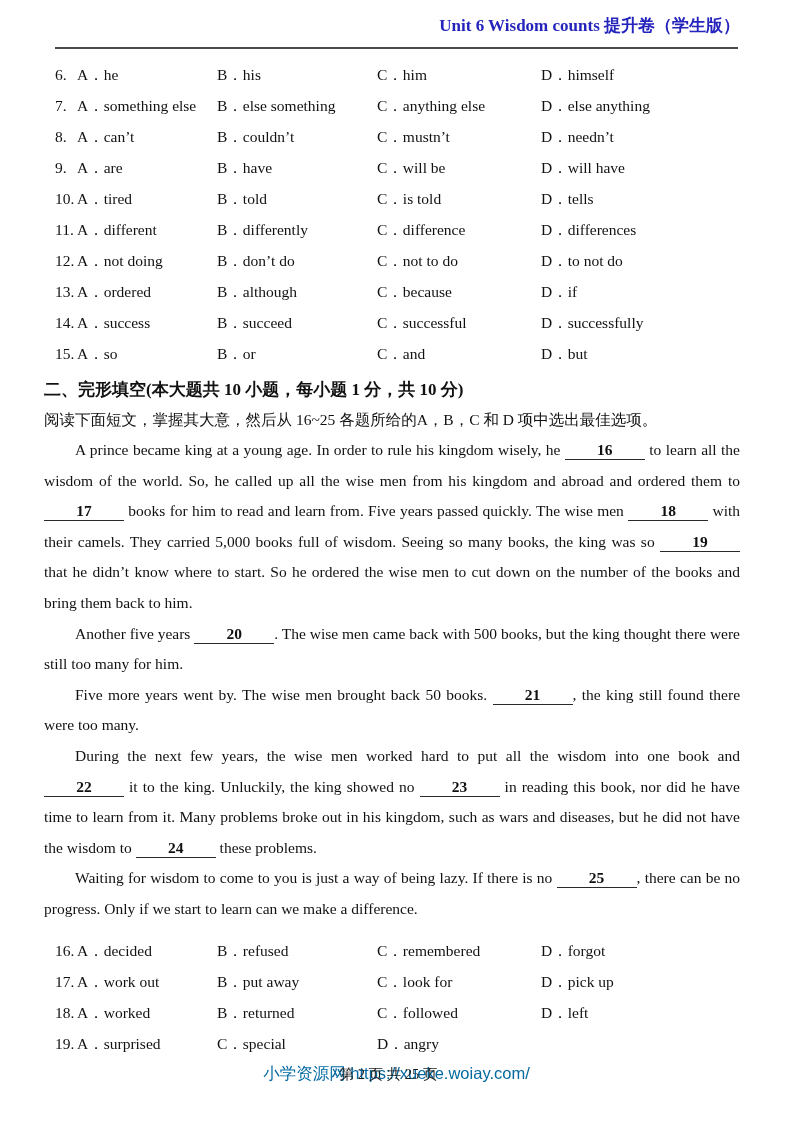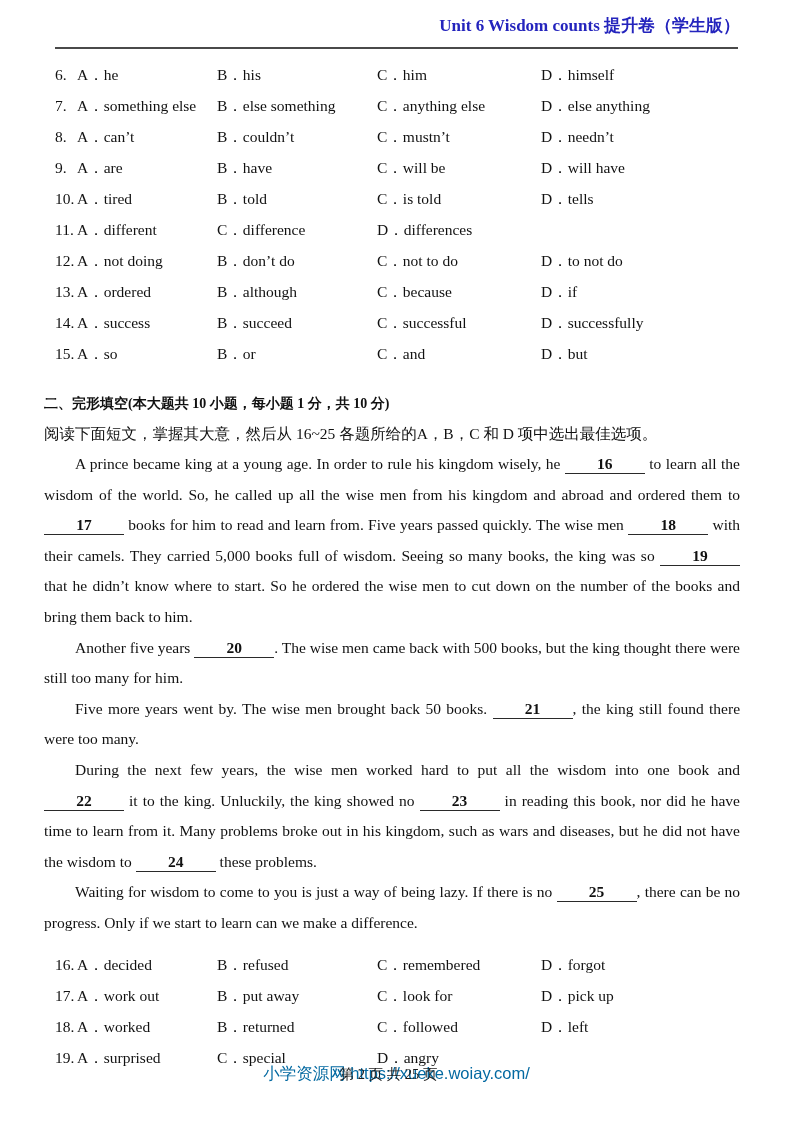--- a/index.html
+++ b/index.html
@@ -24,21 +24,21 @@
   .q-list{margin-top:10px;}
   .q-row{
     display:grid;
     grid-template-columns:22px 140px 160px 164px auto;
     padding-left:11px;
     height:31px;line-height:31px;
     font-size:15.5px;white-space:nowrap;
   }
   .q-no,.q-opt{white-space:nowrap;}
   .sec-head{
-    font-weight:bold;font-size:14px;line-height:30px;margin-top:20px;font-family:Liberation Serif, serif;
+    font-weight:bold;font-size:17px;line-height:30px;margin-top:6px;font-family:Liberation Serif, serif;
   }
   .instruction{font-size:15.5px;line-height:30px;}
   .para{
     margin:0;font-size:15.5px;line-height:30.6px;
     text-align:justify;text-indent:31px;
   }
   .blank{
     display:inline-block;width:80px;text-align:center;
     border-bottom:1px solid #2a2a2a;
     line-height:19px;text-indent:0;font-weight:bold;
@@ -97,20 +97,21 @@
       <div class="q-row">
         <span class="q-no">10.</span>
         <span class="q-opt">A．tired</span>
         <span class="q-opt">B．told</span>
         <span class="q-opt">C．is told</span>
         <span class="q-opt">D．tells</span>
       </div>
       <div class="q-row">
         <span class="q-no">11.</span>
         <span class="q-opt">A．different</span>
+        <span class="q-opt">B．differently</span>
         <span class="q-opt">C．difference</span>
         <span class="q-opt">D．differences</span>
       </div>
       <div class="q-row">
         <span class="q-no">12.</span>
         <span class="q-opt">A．not doing</span>
         <span class="q-opt">B．don’t do</span>
         <span class="q-opt">C．not to do</span>
         <span class="q-opt">D．to not do</span>
       </div>

